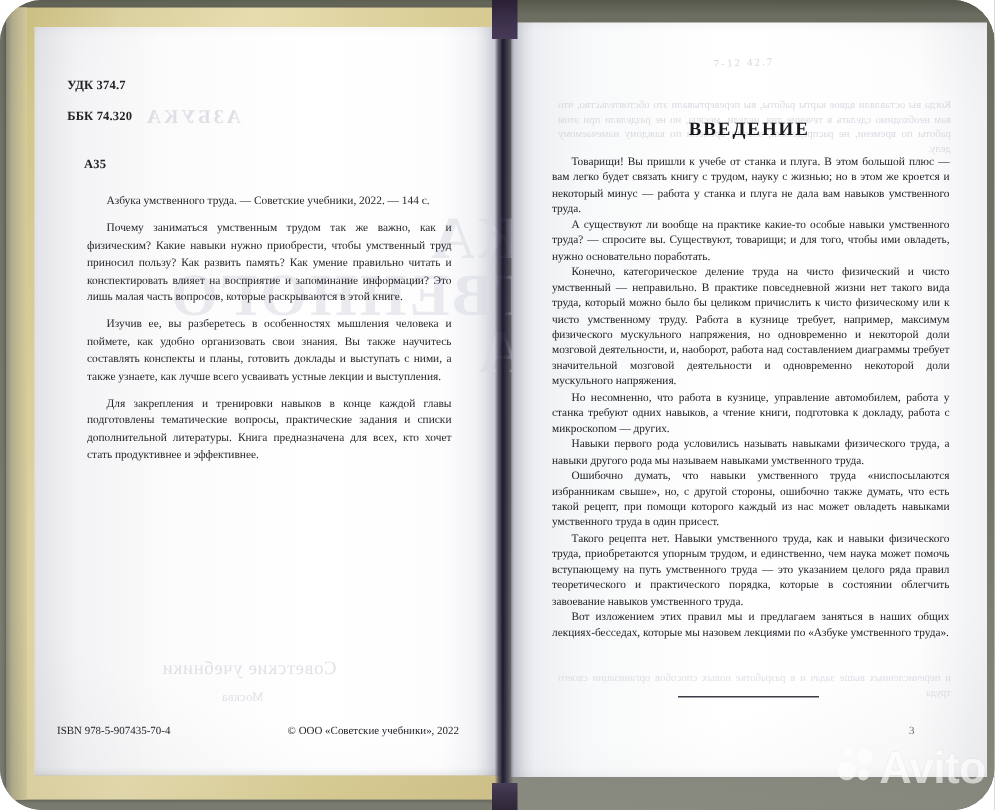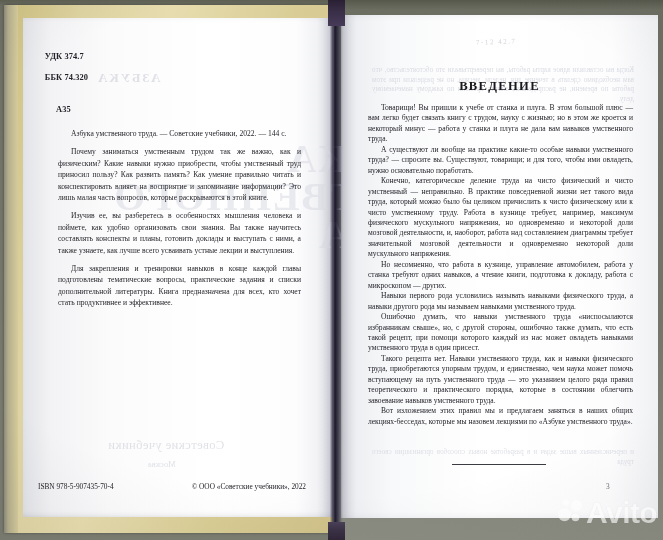--- a/index.html
+++ b/index.html
@@ -11,20 +11,21 @@
   body {
     font-family: "Liberation Serif", serif;
   }
 
   #photo {
     position: relative;
     width: 663px;
     height: 540px;
     overflow: hidden;
     background: #6d6e63;
+    border-radius: 28px;
   }
 
   
   .backdrop {
     position: absolute;
     inset: 0;
     background:
       linear-gradient(180deg, #5d5f52 0%, #6e7064 6px, #74766a 40%, #7c7e72 100%);
   }
   .backdrop-right {

